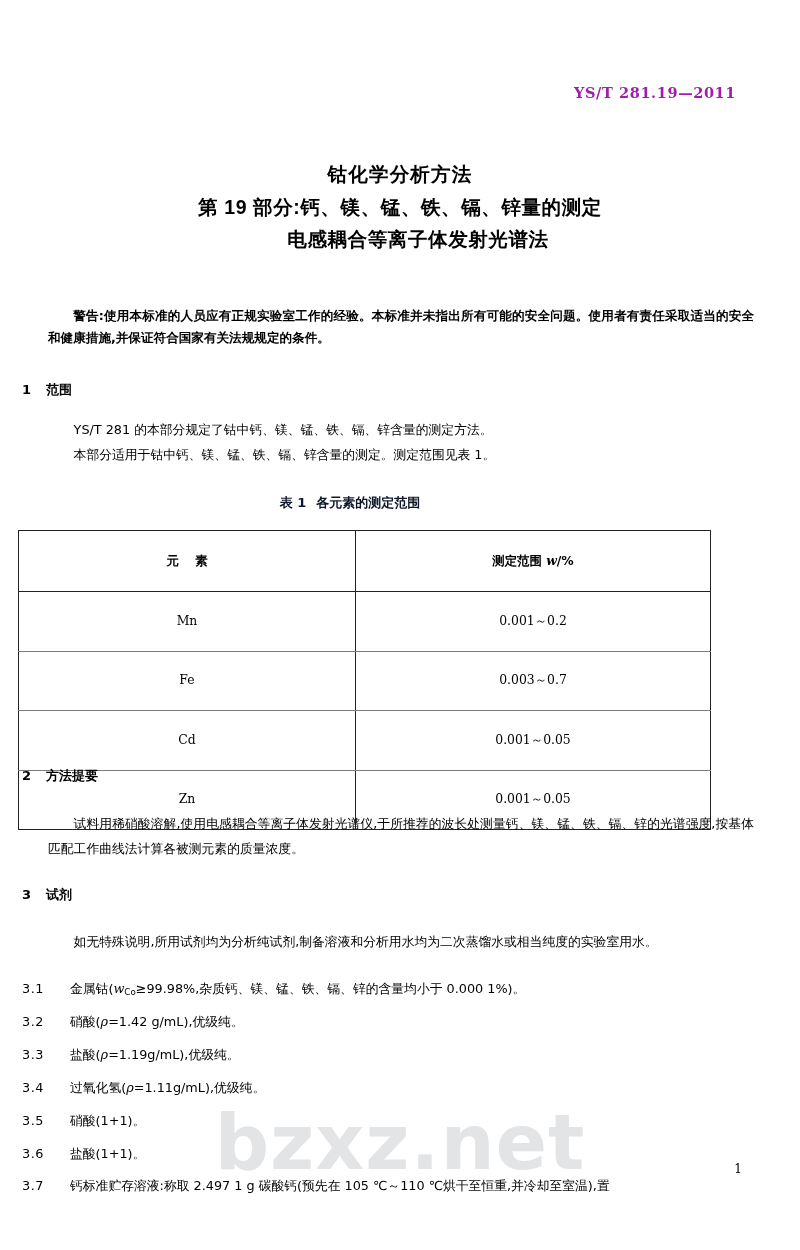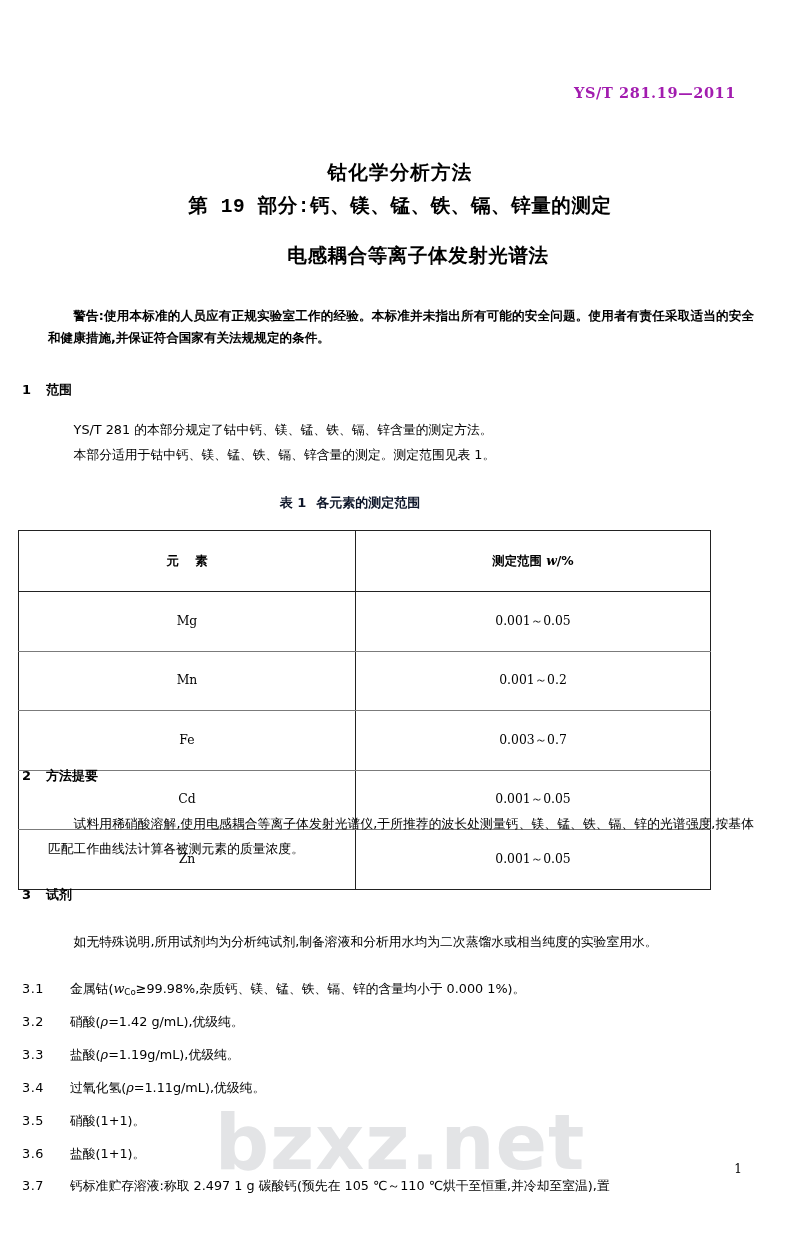--- a/index.html
+++ b/index.html
@@ -63,27 +63,27 @@
 
   
   .title-block {
     position: absolute;
     top: 165px;
     left: 0;
     width: 800px;
     text-align: center;
   }
   .title-line {
-    font-family: Liberation Mono, monospace;
+    font-family: Liberation Sans, sans-serif;
     font-weight: 700;
     color: #000;
     line-height: 1.0;
   }
   .title-line.l1 { font-size: 19.5px; letter-spacing: 1.2px; margin-bottom: 13px; }
-  .title-line.l2 { font-size: 19.5px; letter-spacing: 0.6px; margin-bottom: 31px; }
+  .title-line.l2 { font-size: 19.5px; letter-spacing: 0.6px; margin-bottom: 13px; }
   .title-line.l3 { font-size: 19.5px; letter-spacing: 0.6px; padding-left: 36px; }
 
   
   .warning {
     position: absolute;
     top: 305px;
     left: 48px;
     width: 706px;
     font-size: 12.6px;
     font-weight: 700;
@@ -245,24 +245,20 @@
           <col class="c2">
         </colgroup>
       <thead>
         <tr>
           <th><span class="sp-wide">元 素</span></th>
           <th><span>测定范围 </span><span class="ital">w</span><span>/%</span></th>
         </tr>
       </thead>
       <tbody>
         <tr>
-          <td class="mono-sym">Mg</td>
-          <td class="mono-sym">0.001～0.05</td>
-        </tr>
-        <tr>
           <td class="mono-sym">Mn</td>
           <td class="mono-sym">0.001～0.2</td>
         </tr>
         <tr>
           <td class="mono-sym">Fe</td>
           <td class="mono-sym">0.003～0.7</td>
         </tr>
         <tr>
           <td class="mono-sym">Cd</td>
           <td class="mono-sym">0.001～0.05</td>

